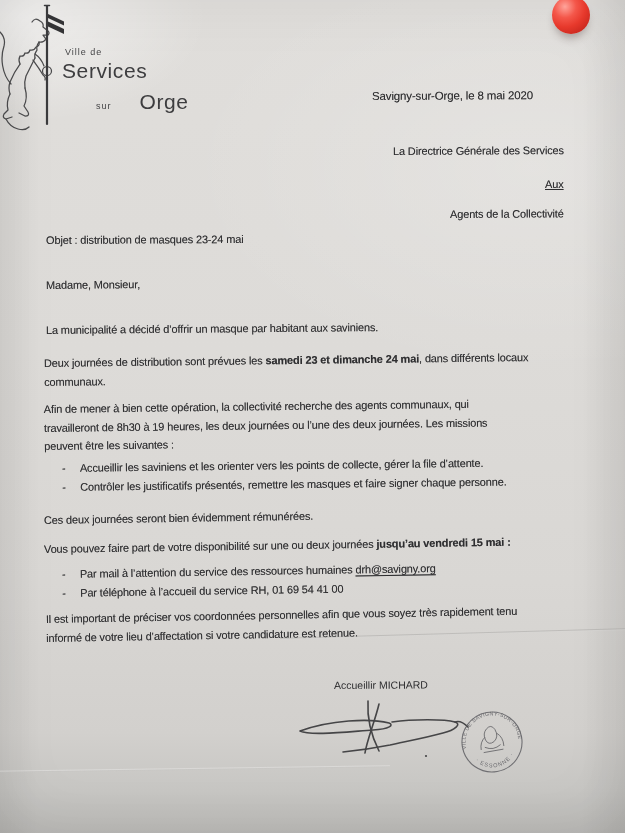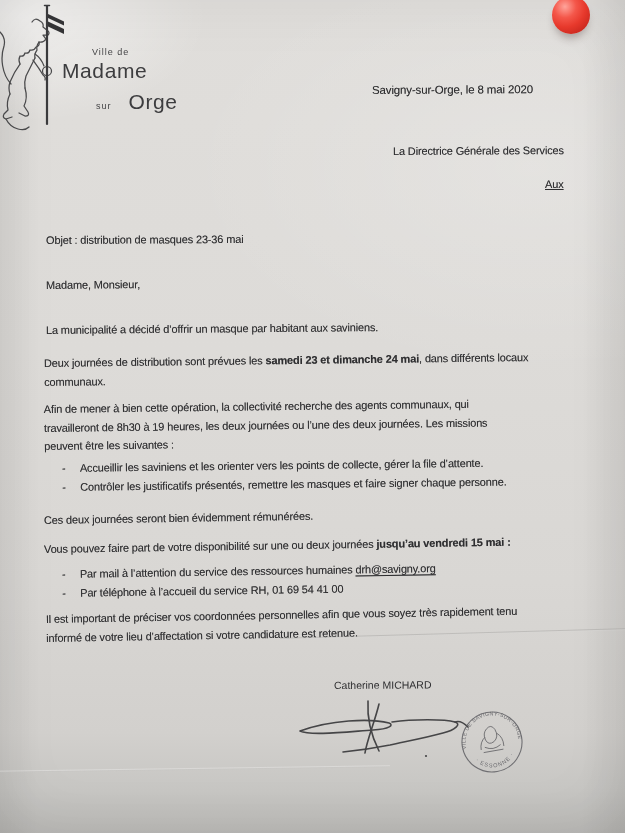--- a/index.html
+++ b/index.html
@@ -20,24 +20,24 @@
   .u{text-decoration:underline;text-underline-offset:2px;}
   .tilt3{transform:rotate(-0.3deg);transform-origin:0 50%;}
   .tilt5{transform:rotate(-0.5deg);transform-origin:0 50%;}
   .tilt7{transform:rotate(-0.7deg);transform-origin:0 50%;}
   .tilt9{transform:rotate(-0.9deg);transform-origin:0 50%;}
   .tilt10{transform:rotate(-1deg);transform-origin:0 50%;}
   .brow{display:flex;}
   .dash{width:18px;flex:0 0 18px;text-align:left;}
   
   .logo-text{position:absolute;left:62px;top:47px;color:#3d3d3f;}
-  .logo-small{font-size:9px;letter-spacing:1px;margin-left:30px;color:#454547;}
+  .logo-small{font-size:9px;letter-spacing:1px;margin-left:3px;color:#454547;}
   .logo-big{font-size:21px;letter-spacing:0.6px;margin-top:2px;}
   .logo-row{display:flex;align-items:baseline;margin-top:-1px;margin-left:13px;}
-  .logo-row .logo-small{margin:0 9px 0 0;padding-left:21px;}
+  .logo-row .logo-small{margin:0 20px 0 0;padding-left:21px;}
   .logo-row .logo-big{margin:8px;}
   
   .pin{position:absolute;left:552px;top:-4px;width:38px;height:38px;border-radius:50%;
     background:radial-gradient(circle at 34% 28%, #ffa49b 0%, #f4574a 30%, #e7392c 55%, #cd2a20 78%, #ab1f18 100%);
     box-shadow:0 7px 9px -3px rgba(60,40,38,0.35);}
   
   .crease{position:absolute;pointer-events:none;}
   .creaseA{left:280px;top:633px;width:345px;height:2px;
     background:linear-gradient(180deg,rgba(110,108,105,0.35),rgba(255,255,255,0.3));
     transform:rotate(-1.6deg);filter:blur(0.4px);}
@@ -72,35 +72,36 @@
       <path d="M12,92 Q8,100 10,108 L6,112 Q4,116 8,117 L14,115"></path>
       <path d="M27,86 Q30,96 26,104 L30,110 Q32,114 27,114 L21,111"></path>
       <path d="M13,82 C4,72 2,56 6,44 Q8,36 2,30"></path>
       <circle cx="49" cy="69" r="4.5" fill="none"></circle>
       <path d="M8,117 Q12,125 20,127 Q27,129 31,125"></path>
     </g>
   </svg>
 
   <div class="logo-text">
     <div class="logo-small">Ville de</div>
-    <div class="logo-big">Madame</div>
+    <div class="logo-big">Services</div>
     <div class="logo-row">
       <span class="logo-small">sur</span>
       <span class="logo-big">Orge</span>
     </div>
   </div>
 
   <div class="pin"></div>
 
-  <div class="abs doc tilt3" style="left:372px;top:81px;font-size:11.5px;">Savigny-sur-Orge, le 8 mai 2020</div>
+  <div class="abs doc tilt3" style="left:372px;top:87px;font-size:11.5px;">Savigny-sur-Orge, le 8 mai 2020</div>
 
   <div class="abs doc tilt3" style="right:61px;top:142px;text-align:left;">La Directrice Générale des Services</div>
   <div class="abs doc tilt3" style="right:61px;top:175px;text-align:right;text-decoration:underline;">Aux</div>
+  <div class="abs doc tilt3" style="right:61px;top:205px;text-align:right;">Agents de la Collectivité</div>
 
-  <div class="abs doc tilt3" style="left:46px;top:231px;">Objet : distribution de masques 23-36 mai</div>
+  <div class="abs doc tilt3" style="left:46px;top:231px;">Objet : distribution de masques 23-24 mai</div>
 
   <div class="abs doc tilt5" style="left:46px;top:276px;">Madame, Monsieur,</div>
 
   <div class="abs doc tilt5" style="left:46px;top:321px;">La municipalité a décidé d’offrir un masque par habitant aux saviniens.</div>
 
   <div class="abs doc tilt7" style="left:44px;top:354px;">
     <div><span>Deux journées de distribution sont prévues les </span><span class="b">samedi 23 et dimanche 24 mai</span><span>, dans différents locaux</span></div>
     <div>communaux.</div>
   </div>
 
@@ -135,21 +136,21 @@
       <span>Par téléphone à l’accueil du service RH, 01 69 54 41 00</span>
     </div>
   </div>
 
   <div class="abs doc tilt10" style="left:46px;top:610px;">
     <div>Il est important de préciser vos coordonnées personnelles afin que vous soyez très rapidement tenu</div>
     <div>informé de votre lieu d’affectation si votre candidature est retenue.</div>
   </div>
 
   <div class="abs sig-name tilt3" style="left:334px;top:678px;">
-    <div>Catherine MICHARD</div>
+    <div>Accueillir MICHARD</div>
   </div>
 
   <svg class="abs" style="left:295px;top:695px;" width="180" height="70" viewBox="0 0 180 70" aria-hidden="true">
     <g class="ink" stroke-width="1.6" opacity="0.92">
       <path d="M73,6 C72,22 76,40 84,56"></path>
       <path d="M84,9 C80,26 72,45 70,58"></path>
       <path d="M5,36 C35,25 75,23 94,28 C99,30 95,34 78,35 C50,37 15,41 5,36"></path>
       <path d="M97,27 C118,24 150,24 160,27 C167,29 160,35 148,38 C130,43 108,47 95,50 C75,54 58,56 48,57"></path>
       <path d="M160,27 C165,25 170,29 173,32"></path>
       <circle cx="131" cy="61" r="1.1" fill="#3a3a3c" stroke="none"></circle>

